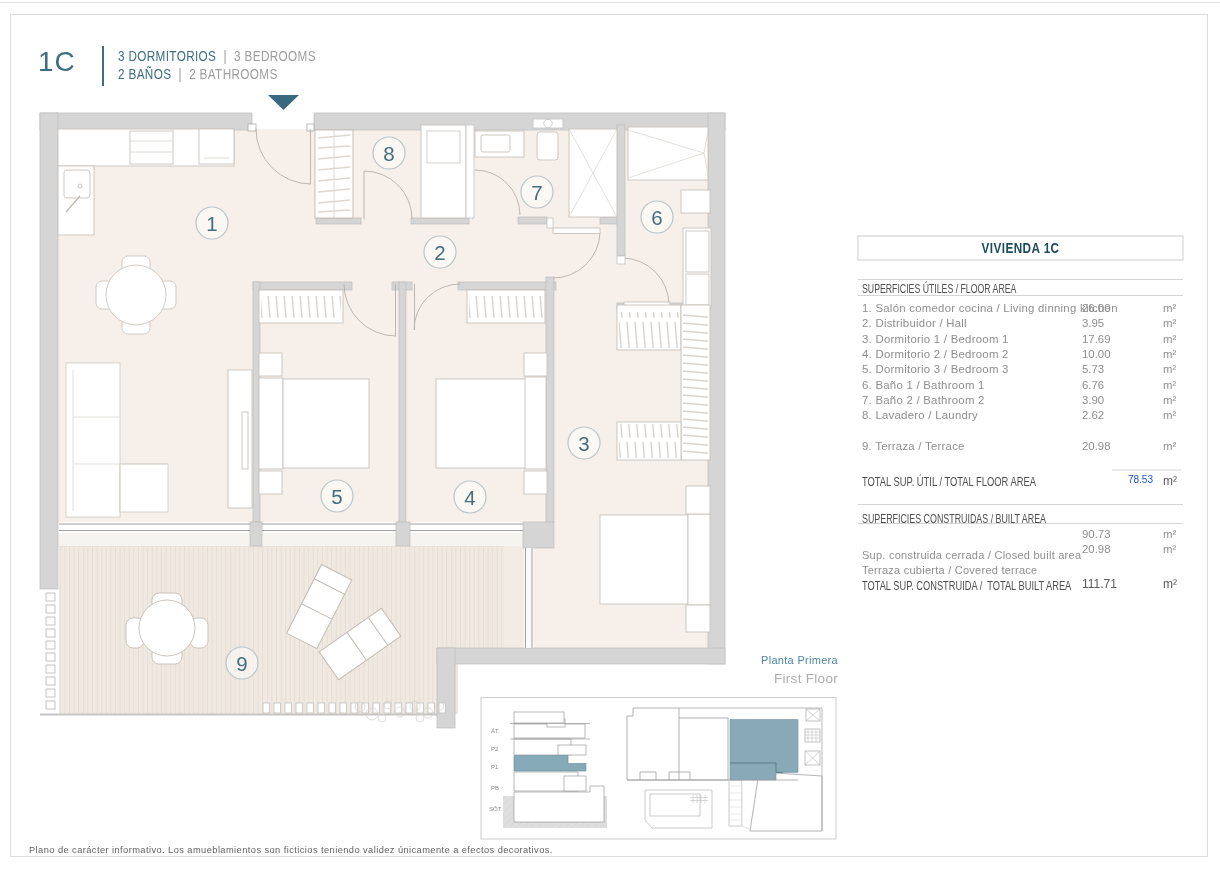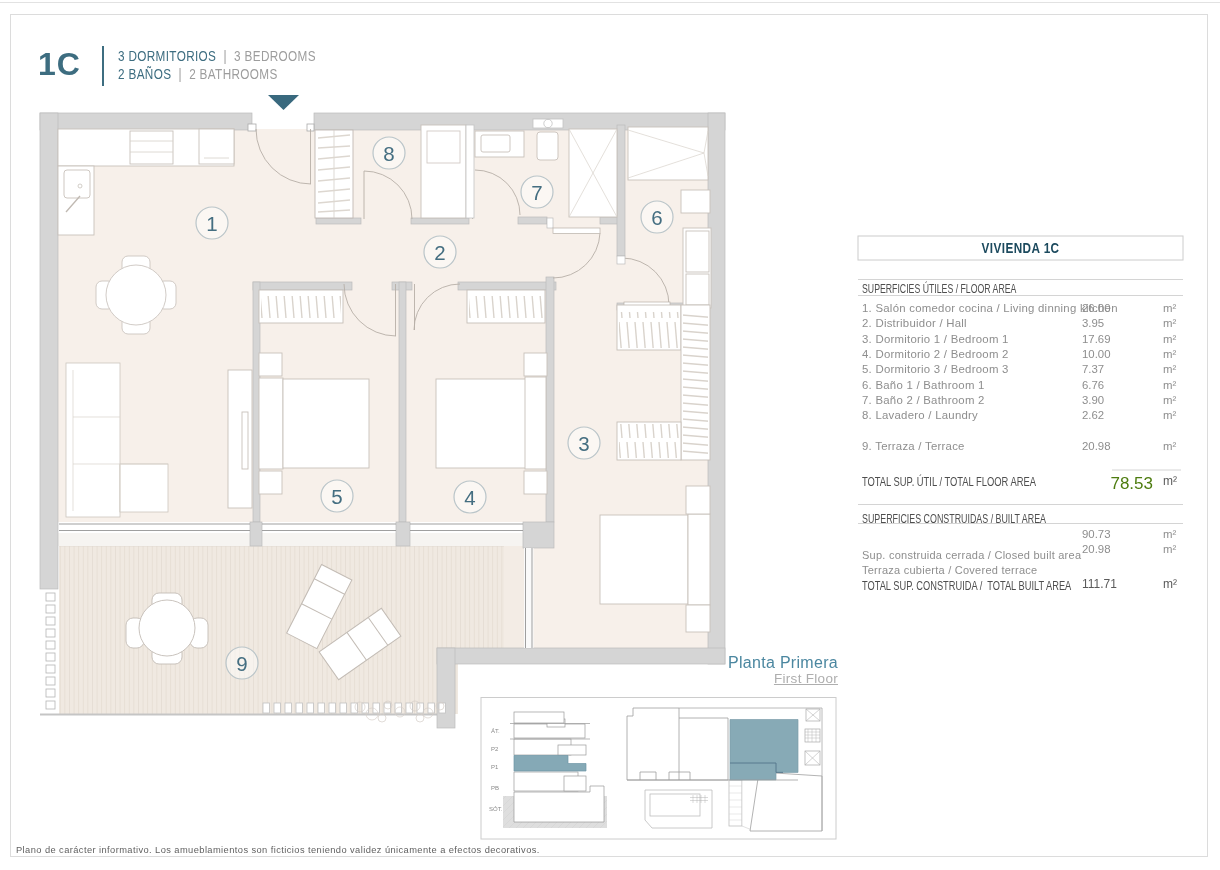--- a/index.html
+++ b/index.html
@@ -5,21 +5,21 @@
 html,body{margin:0;padding:0;background:#ffffff;}
 body{width:1220px;height:870px;position:relative;font-family:"Liberation Sans",sans-serif;overflow:hidden;}
 .abs{position:absolute;}
 .tl{color:#3d6d80;}
 </style>
 </head>
 <body>
 <div class="abs" style="left:0;top:2px;width:1220px;height:0;border-top:1px solid #e2e2e2;"></div>
 <div class="abs" style="left:10px;top:14px;width:1196px;height:841px;border:1px solid #dcdcdc;"></div>
 
-<div class="abs tl" style="left:38px;top:46px;font-size:32px;font-weight:bold;letter-spacing:1px;">1C</div>
+<div class="abs tl" style="left:38px;top:46px;font-size:28px;font-weight:normal;letter-spacing:1px;">1C</div>
 <div class="abs" style="left:102px;top:46px;width:2px;height:40px;background:#3d6d80;"></div>
 <div class="abs" style="left:118px;top:48px;font-size:14px;letter-spacing:0.4px;line-height:17.5px;color:#9d9d9d;white-space:nowrap;transform:scaleX(0.84);transform-origin:left top;">
 <div><span class="tl">3 DORMITORIOS</span>&nbsp; | &nbsp;3 BEDROOMS</div>
 <div><span class="tl">2 BAÑOS</span>&nbsp; | &nbsp;2 BATHROOMS</div>
 </div>
 
 <svg class="abs" style="left:0;top:0;" width="1220" height="870" viewBox="0 0 1220 870">
 <defs>
 <pattern id="ts" width="4.6" height="12" patternUnits="userSpaceOnUse">
   <rect width="4.6" height="12" fill="#f0e9e1"></rect>
@@ -407,59 +407,59 @@
 <div>7. Baño 2 / Bathroom 2</div>
 <div>8. Lavadero / Laundry</div>
 <div>&nbsp;</div>
 <div>9. Terraza / Terrace</div>
 </div>
 <div class="abs" style="left:1082px;top:301px;width:71px;text-align:left;font-size:11.4px;color:#8e8e8e;line-height:15.35px;">
 <div>26.00</div>
       <div>3.95</div>
       <div>17.69</div>
       <div>10.00</div>
-      <div>7.37</div>
+      <div>5.73</div>
       <div>6.76</div>
       <div>3.90</div>
       <div>2.62</div>
       <div>&nbsp;</div>
       <div>20.98</div>
 </div>
 <div class="abs" style="left:1163px;top:301px;width:20px;font-size:11.4px;color:#8e8e8e;line-height:15.35px;">
 <div>m²</div>
       <div>m²</div>
       <div>m²</div>
       <div>m²</div>
       <div>m²</div>
       <div>m²</div>
       <div>m²</div>
       <div>m²</div>
       <div>&nbsp;</div>
       <div>m²</div>
 </div>
 
 <div class="abs" style="left:862px;top:474px;white-space:nowrap;font-size:13.5px;color:#4e4e4e;transform:scaleX(0.694);transform-origin:left top;">TOTAL SUP. ÚTIL / TOTAL FLOOR AREA</div>
-<div class="abs" style="left:1082px;top:474px;width:71px;text-align:right;font-size:17px;color:#4d7c0f;">78.53</div>
+<div class="abs" style="left:1082px;top:474px;width:71px;text-align:right;font-size:10px;color:#1d4ed8;">78.53</div>
 <div class="abs" style="left:1163px;top:474px;font-size:12px;color:#5a5a5a;">m²</div>
 
 <div class="abs" style="left:862px;top:511px;white-space:nowrap;font-size:13.5px;color:#4e4e4e;transform:scaleX(0.657);transform-origin:left top;">SUPERFICIES CONSTRUIDAS / BUILT AREA</div>
 <div class="abs" style="left:862px;top:548px;font-size:11px;color:#8e8e8e;letter-spacing:0.25px;line-height:15.35px;white-space:nowrap;">
 <div>Sup. construida cerrada / Closed built area</div>
 <div>Terraza cubierta / Covered terrace</div>
 </div>
 <div class="abs" style="left:1082px;top:527px;width:71px;font-size:11.4px;color:#8e8e8e;line-height:15.35px;">
       <div>90.73</div>
       <div>20.98</div>
     </div>
 <div class="abs" style="left:1163px;top:527px;font-size:11.4px;color:#8e8e8e;line-height:15.35px;">
       <div>m²</div>
       <div>m²</div>
     </div>
 
 <div class="abs" style="left:862px;top:578px;white-space:nowrap;font-size:13.5px;color:#4e4e4e;transform:scaleX(0.687);transform-origin:left top;">TOTAL SUP. CONSTRUIDA /&nbsp; TOTAL BUILT AREA</div>
 <div class="abs" style="left:1082px;top:577px;width:71px;text-align:left;font-size:12px;color:#5a5a5a;">111.71</div>
 <div class="abs" style="left:1163px;top:577px;font-size:12px;color:#5a5a5a;">m²</div>
 
-<div class="abs" style="left:638px;top:654px;width:200px;text-align:right;font-size:16px;color:#4b87a0;letter-spacing:0.3px;">Planta Primera</div>
-<div class="abs" style="left:638px;top:671px;width:200px;text-align:right;font-size:13.5px;color:#aeaeae;letter-spacing:0.3px;text-decoration:underline;">First Floor</div>
-</div>
-
-<div class="abs" style="left:16px;top:845px;font-size:9.3px;color:#5f5f5f;letter-spacing:0.42px;">Plano de carácter informativo. Los amueblamientos son ficticios teniendo validez únicamente a efectos decorativos.</div>
+<div class="abs" style="left:638px;top:654px;width:200px;text-align:right;font-size:11px;color:#4b87a0;letter-spacing:0.3px;">Planta Primera</div>
+<div class="abs" style="left:638px;top:671px;width:200px;text-align:right;font-size:13.5px;color:#aeaeae;letter-spacing:0.3px;">First Floor</div>
+</div>
+
+<div class="abs" style="left:29px;top:845px;font-size:9.3px;color:#5f5f5f;letter-spacing:0.42px;">Plano de carácter informativo. Los amueblamientos son ficticios teniendo validez únicamente a efectos decorativos.</div>
 
 </body></html>

